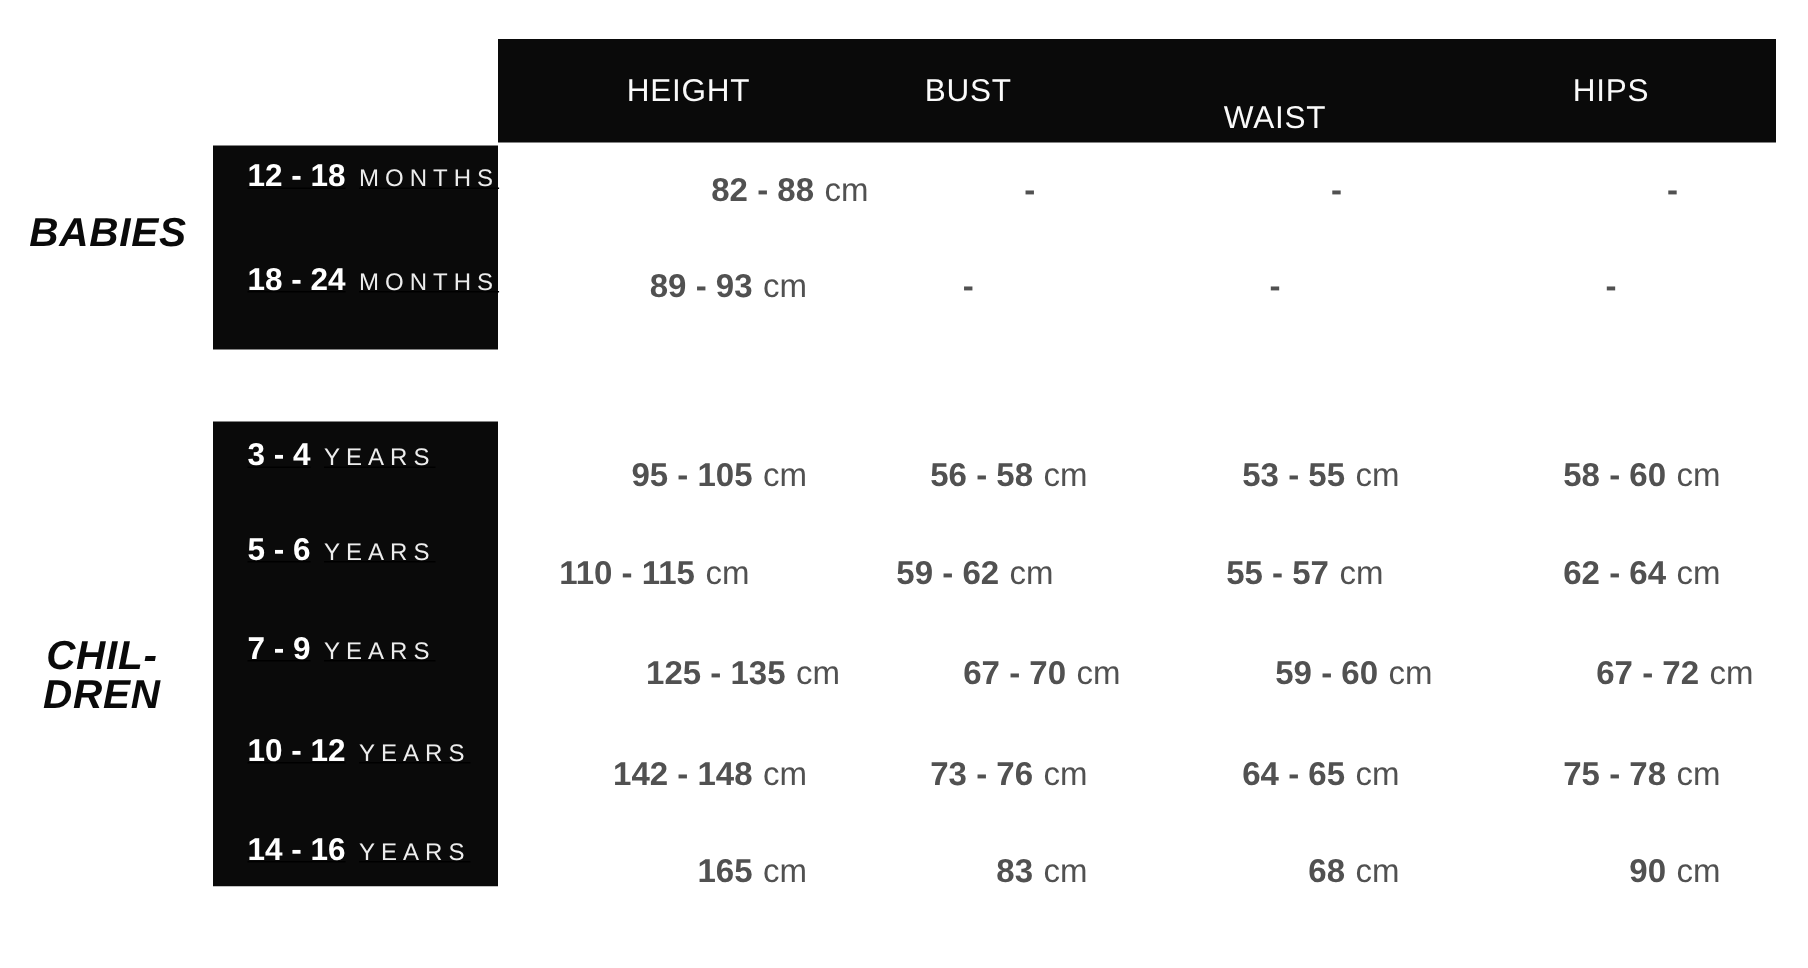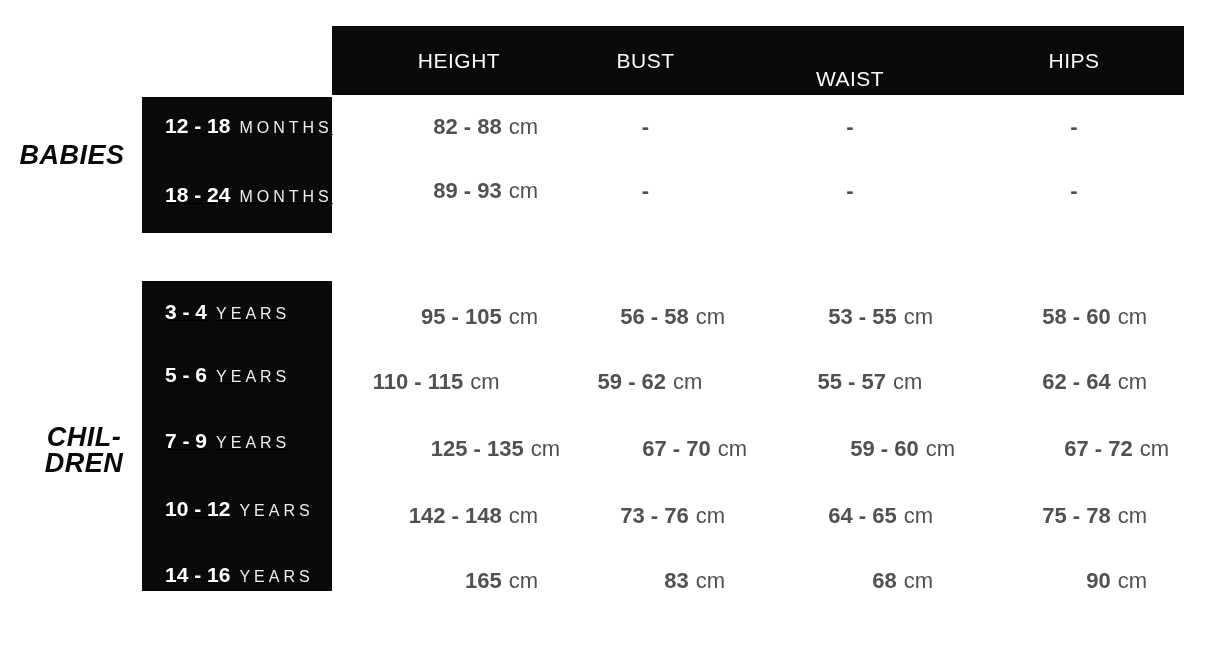--- a/index.html
+++ b/index.html
@@ -21,37 +21,37 @@
   .nx1 { transform:translateX(17px); }
   .nx3 { transform:translateX(7px); }
   .nx4 { transform:translateX(20px); }
 
   
   .group-label {
     position:absolute; color:#0a0a0a; font-weight:bold; font-style:italic;
     font-size:27px; line-height:26px; text-align:center; letter-spacing:0.5px;
   }
   .babies-label   { left:10px; top:142px; width:124px; }
-  .children-label { left:28px; top:424px; width:112px; }
+  .children-label { left:12px; top:424px; width:112px; }
 
   
   .group-box { position:absolute; left:142px; width:190px; background:#0a0a0a; }
   .babies-box   { top:97px;  height:136px; }
   .children-box { top:281px; height:332px; }
   .size-row {
-    position:absolute; left:23px; height:30px; line-height:40px; white-space:nowrap;text-decoration:underline;
+    position:absolute; left:23px; height:30px; line-height:24px; white-space:nowrap;text-decoration:underline;
   }
   .bb-r1 { top:9px; }  .bb-r2 { top:78px; }
   .cb-r1 { top:11px; } .cb-r2 { top:74px; } .cb-r3 { top:140px; } .cb-r4 { top:208px; } .cb-r5 { top:274px; }
   .range { color:#ffffff; font-weight:bold; font-size:21px; }
   .range-unit { color:#ededed; font-size:16px; letter-spacing:4px; margin-left:9px; }
 
   
   .drow { position:absolute; left:332px; width:829px; height:30px; display:flex; }
-  .dr1 { top:112px; } .dr2 { top:176px; }
+  .dr1 { top:112px;padding-left:41px; } .dr2 { top:176px; }
   .dr3 { top:302px; } .dr4 { top:367px;gap:48px; } .dr5 { top:434px;padding-left:22px; } .dr6 { top:501px; } .dr7 { top:566px; }
   .cell {
     height:30px; line-height:30px; box-sizing:border-box; text-align:right;
     padding-right:14px; color:#515151; font-size:22px; white-space:nowrap;
   }
   .c1 { width:220px; } .c2 { width:187px; } .c3 { width:208px; } .c4 { width:214px; }
   .cell .val { font-weight:bold; }
   .cell .unit { margin-left:7px; }
   .cell .unit:empty { margin-left:0; }
   .cell.center { text-align:center; padding-right:0; }

